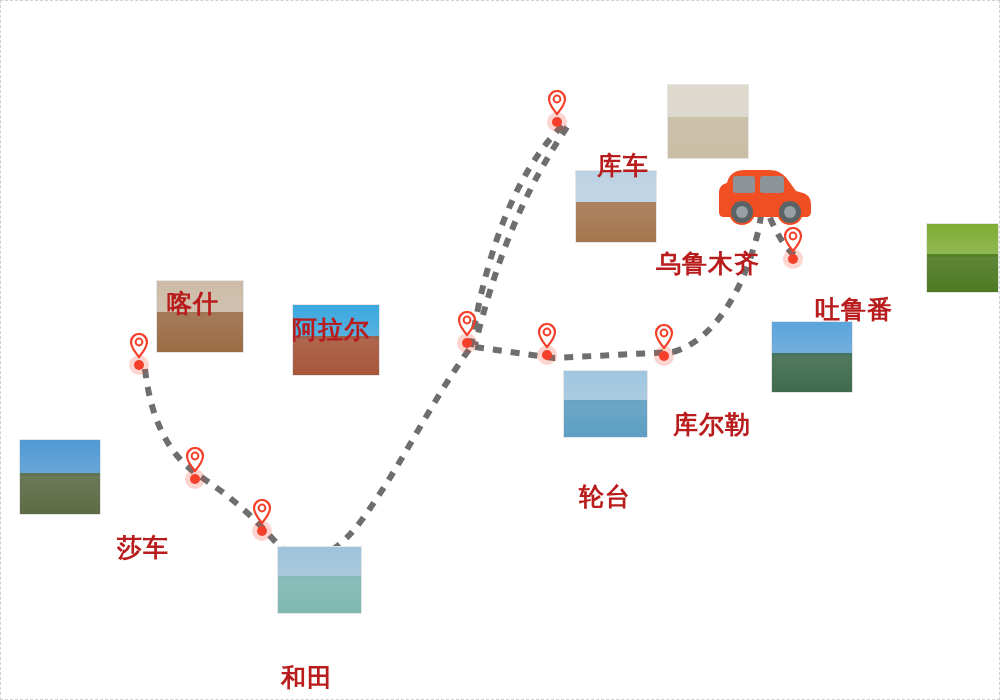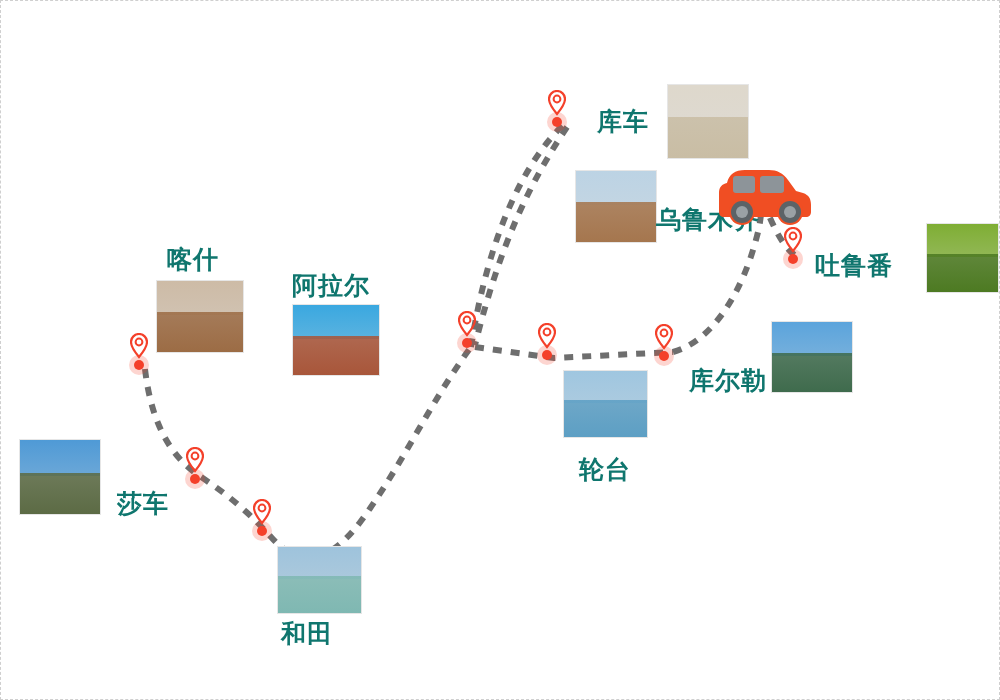--- a/index.html
+++ b/index.html
@@ -22,27 +22,28 @@
   #route-layer {
     position: absolute;
     left: 0;
     top: 0;
     width: 1000px;
     height: 700px;
     pointer-events: none;
   }
   .city-label {
     position: absolute;
-    color: #0f766e;
+    color: #b91c1c;
     font-weight: bold;
     font-size: 25px;
     line-height: 1;
     letter-spacing: 1px;
     white-space: nowrap;
     font-family: "DejaVu Sans", "Liberation Sans", sans-serif;
+    margin-top: 44px;
   }
   .photo {
     position: absolute;
     border: 1px solid #e6e6e6;
     box-sizing: border-box;
     overflow: hidden;
     background: #ddd;
   }
   .photo .sky {
     position: absolute;
@@ -205,22 +206,22 @@
       </div>
     </div>
   <div id="labels">
       <div class="city-label" style="left: 166px; top: 246px; font-family: Liberation Serif, serif;">喀什</div>
       <div class="city-label" style="left: 291px; top: 272px;">阿拉尔</div>
       <div class="city-label" style="left: 116px; top: 490px;">莎车</div>
       <div class="city-label" style="left: 280px; top: 620px;">和田</div>
       <div class="city-label" style="left: 596px; top: 108px;">库车</div>
       <div class="city-label" style="left: 655px; top: 206px;">乌鲁木齐</div>
       <div class="city-label" style="left: 814px; top: 252px; font-family: Liberation Serif, serif;">吐鲁番</div>
-      <div class="city-label" style="left: 688px; top: 367px;">库尔勒</div>
-      <div class="city-label" style="left: 578px; top: 456px; text-align: center;">轮台</div>
+      <div class="city-label" style="left: 672px; top: 367px;">库尔勒</div>
+      <div class="city-label" style="left: 578px; top: 439px; text-align: center;">轮台</div>
     </div>
 
   <div id="car-icon" style="left: 716px; top: 166px;">
     <svg width="96" height="62" viewBox="0 0 96 62" xmlns="http://www.w3.org/2000/svg">
       <path d="M10 16 C12 7 18 3 28 3 L52 3 C60 3 66 6 71 13 L79 24 L86 26 C92 28 94 32 94 38 L94 45 C94 48 92 50 89 50 L7 50 C4 50 2 48 2 45 L2 26 C2 20 5 17 10 16 Z" fill="#f04e23"></path>
       <rect x="16" y="9" width="22" height="17" rx="3" fill="#8d9499"></rect>
       <rect x="43" y="9" width="24" height="17" rx="3" fill="#8d9499"></rect>
       <circle cx="25" cy="45" r="13" fill="#f04e23"></circle>
       <circle cx="25" cy="45" r="11" fill="#5c6367"></circle>
       <circle cx="25" cy="45" r="6" fill="#9aa1a5"></circle>

